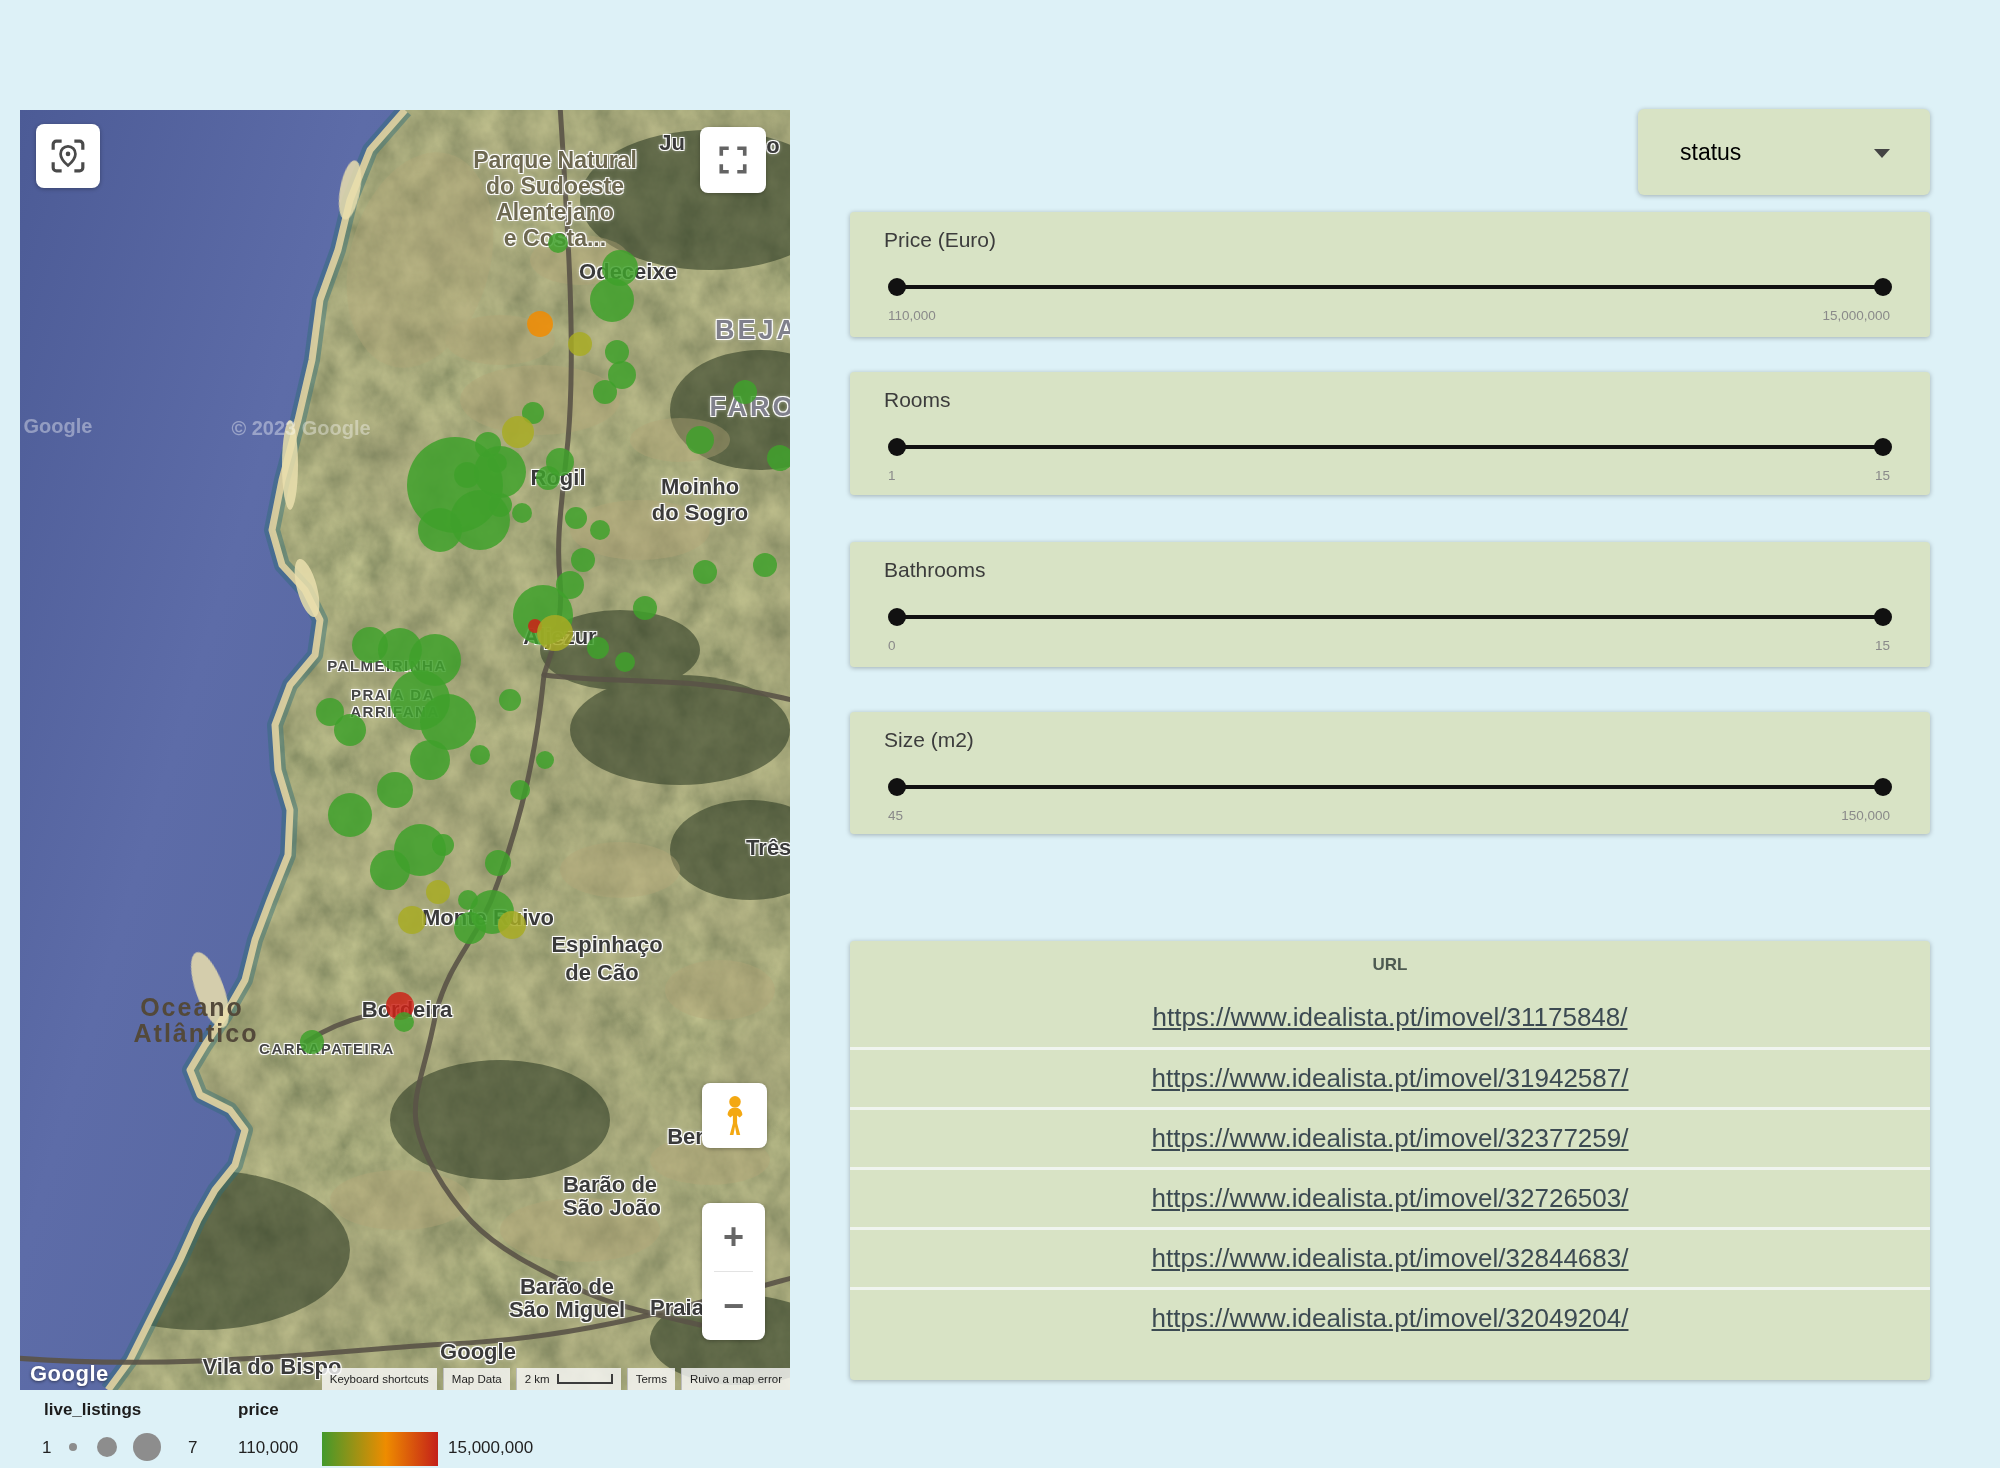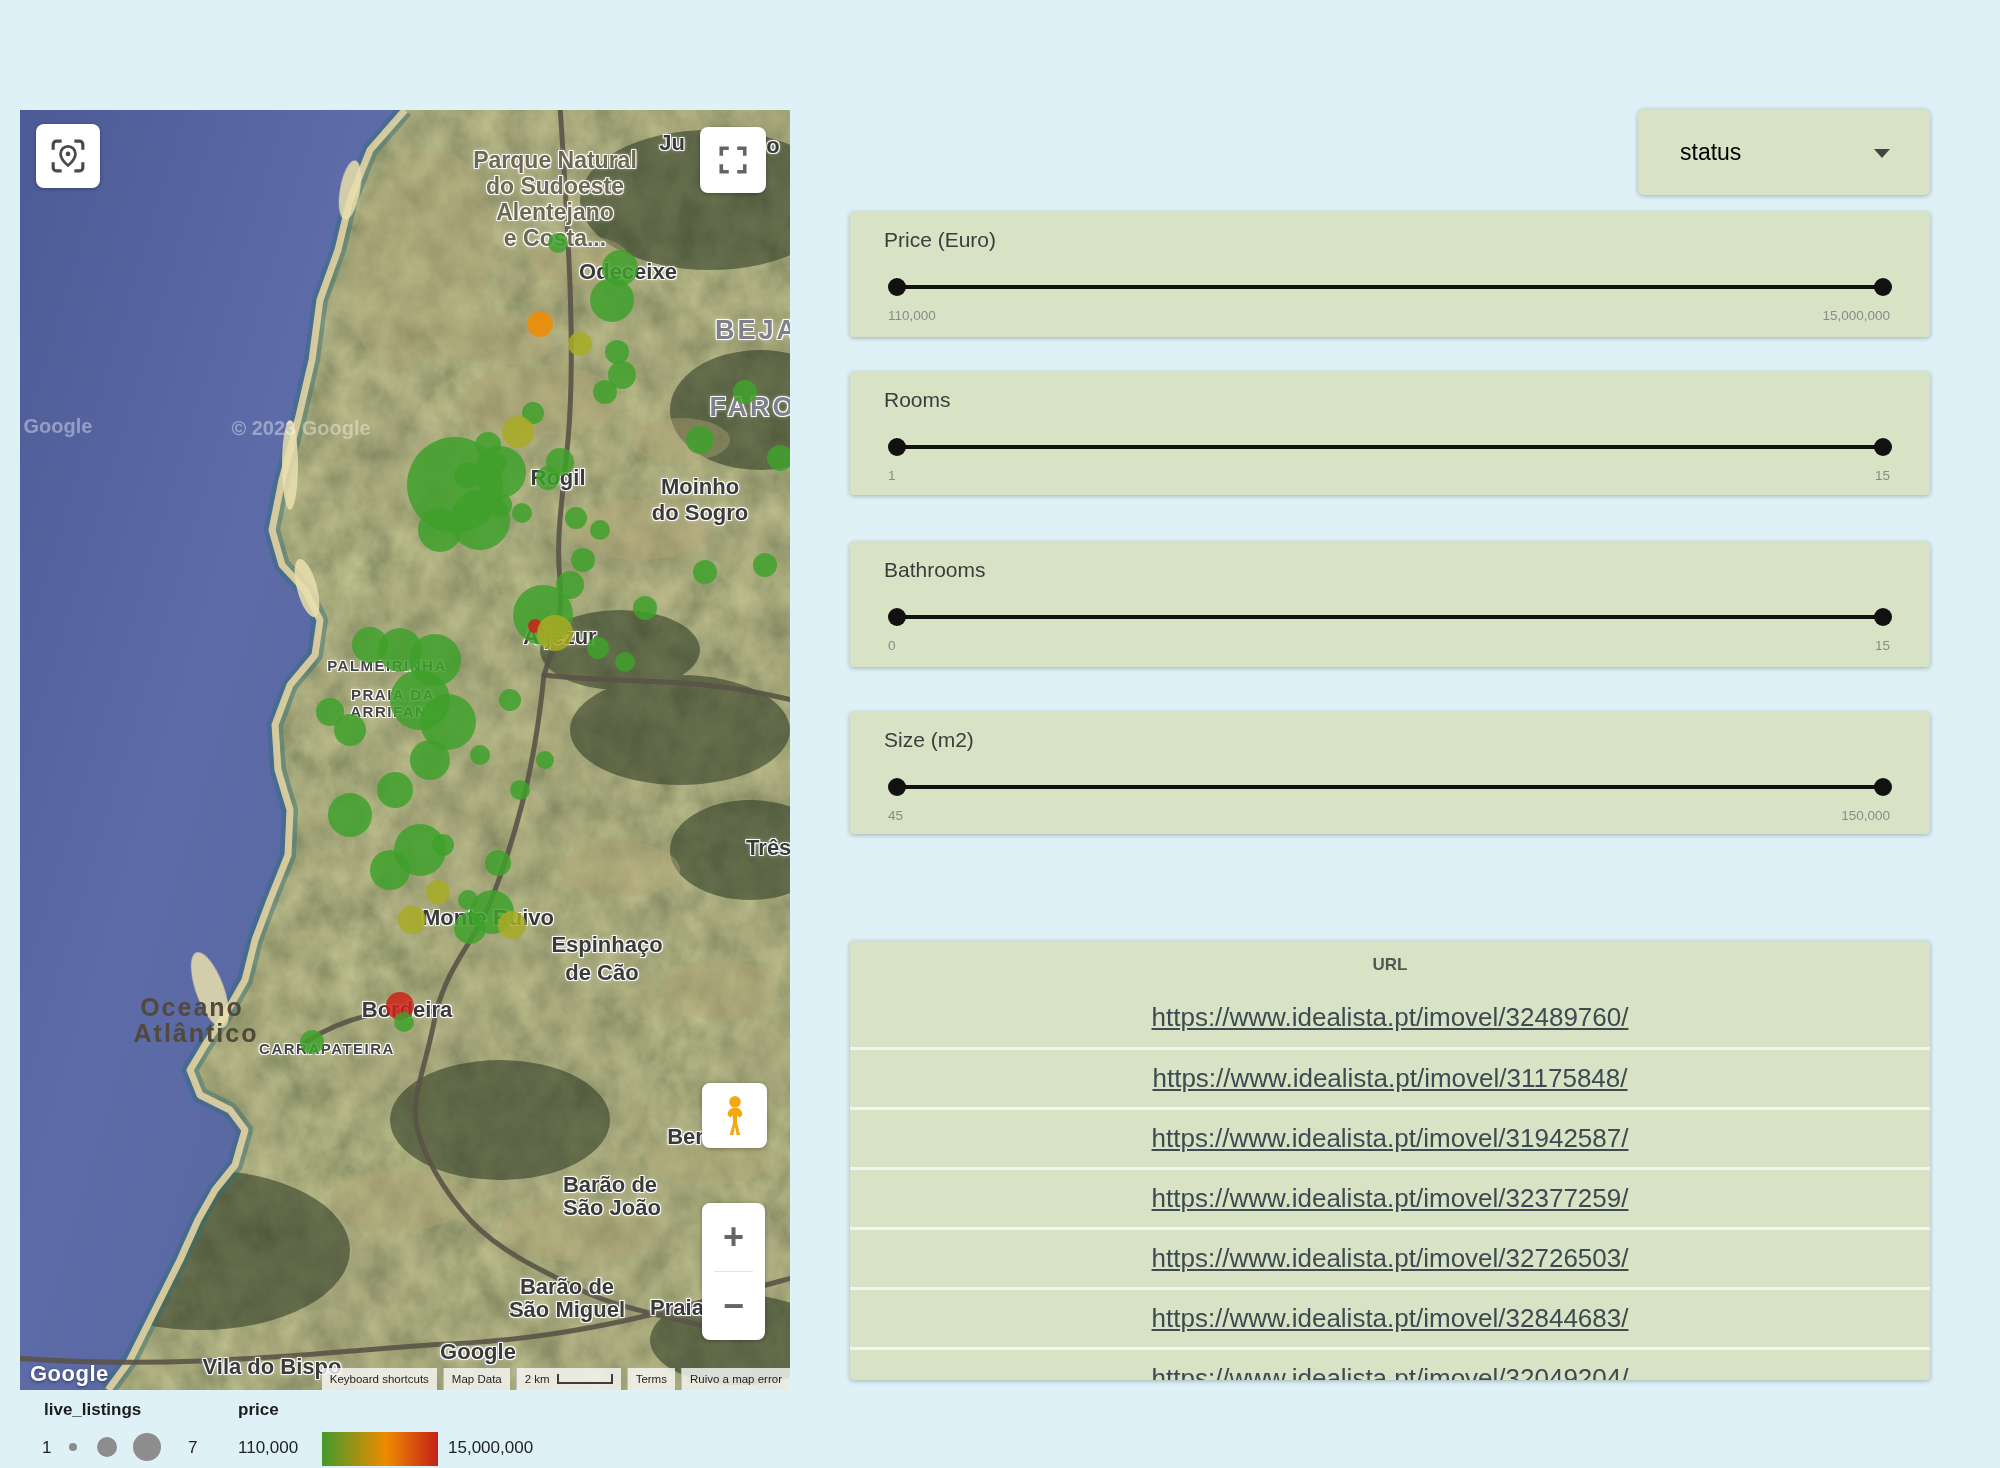--- a/index.html
+++ b/index.html
@@ -330,23 +330,20 @@
           <span>45</span>
           <span>150,000</span>
         </div>
       </div>
     </div>
 
 <div class="url-table sage">
   <div class="url-header">URL</div>
   <div id="url-rows">
         <div class="url-row">
-          <a href="#">https://www.idealista.pt/imovel/32489760/</a>
-        </div>
-        <div class="url-row">
           <a href="#">https://www.idealista.pt/imovel/31175848/</a>
         </div>
         <div class="url-row">
           <a href="#">https://www.idealista.pt/imovel/31942587/</a>
         </div>
         <div class="url-row">
           <a href="#">https://www.idealista.pt/imovel/32377259/</a>
         </div>
         <div class="url-row">
           <a href="#">https://www.idealista.pt/imovel/32726503/</a>

